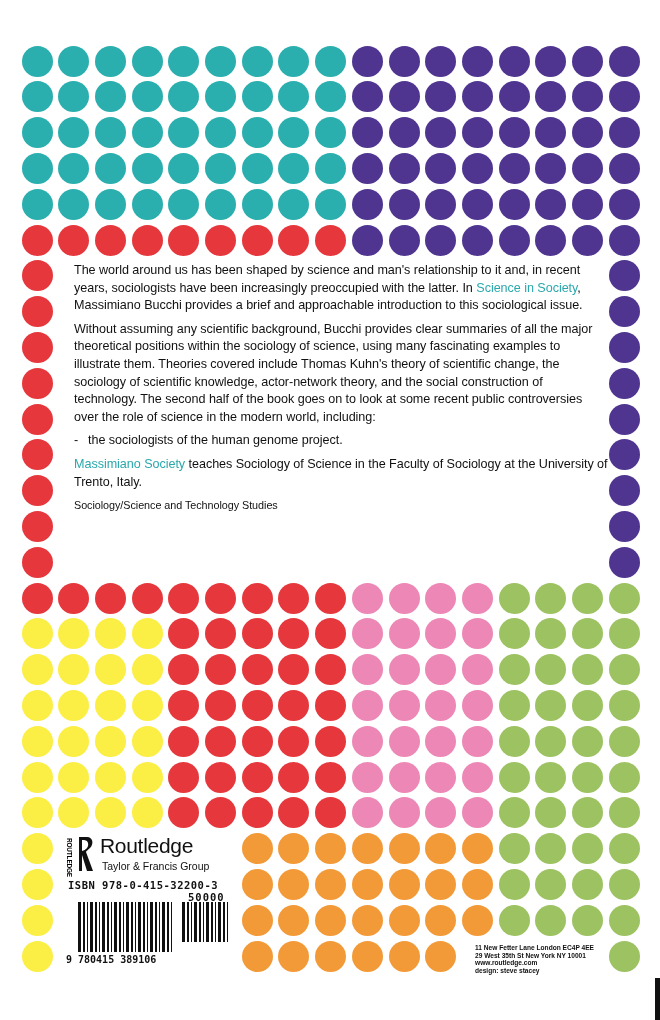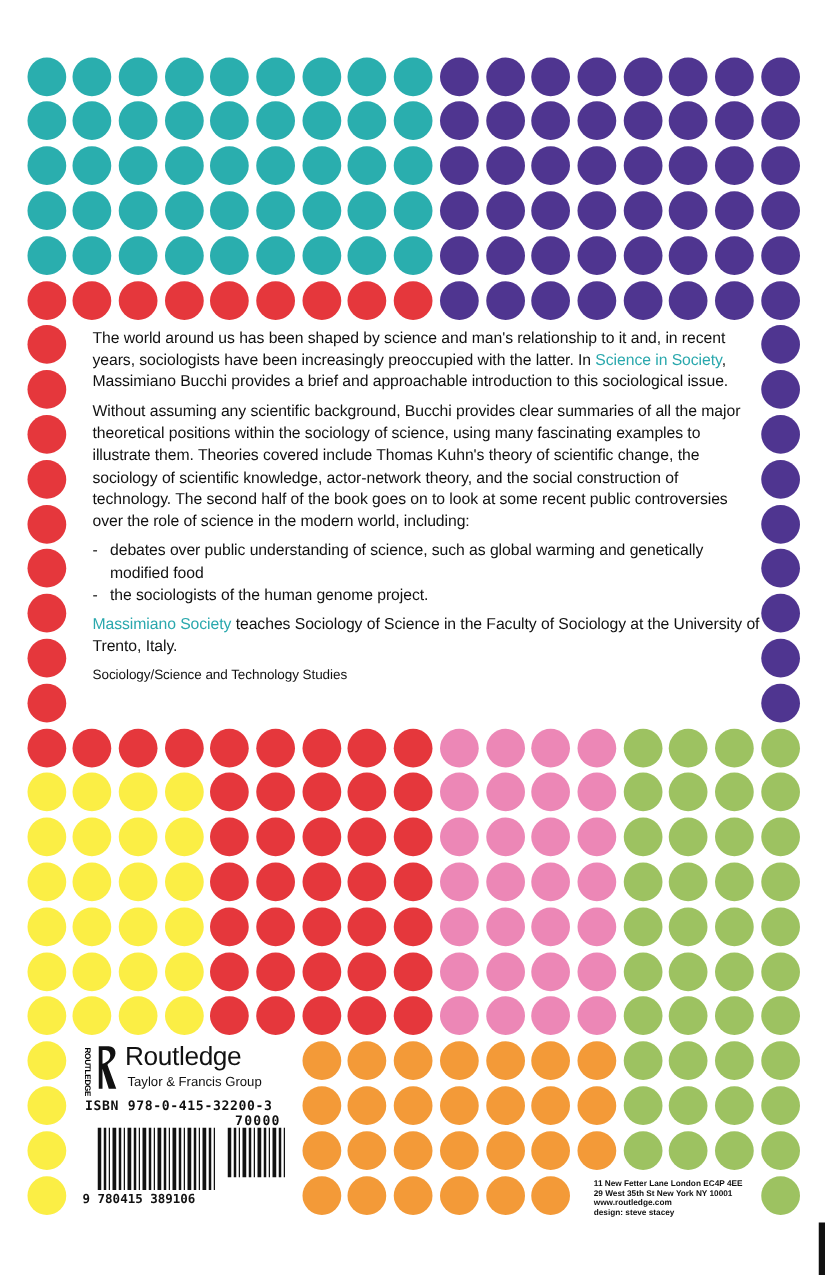--- a/index.html
+++ b/index.html
@@ -311,35 +311,34 @@
     <div class="dot" style="background: rgb(243, 154, 56); left: 351.8px; top: 940.5px;"></div>
     <div class="dot" style="background: rgb(243, 154, 56); left: 388.5px; top: 940.5px;"></div>
     <div class="dot" style="background: rgb(243, 154, 56); left: 425.2px; top: 940.5px;"></div>
     <div class="dot" style="background: rgb(157, 194, 97); left: 608.7px; top: 940.5px;"></div>
   </div>
 
 <div class="textblock">
   <p><span>The world around us has been shaped by science and man's relationship to it and, in recent years, sociologists have been increasingly preoccupied with the latter. In </span><span class="link">Science in Society</span><span>, Massimiano Bucchi provides a brief and approachable introduction to this sociological issue.</span></p>
   <p>Without assuming any scientific background, Bucchi provides clear summaries of all the major theoretical positions within the sociology of science, using many fascinating examples to illustrate them. Theories covered include Thomas Kuhn's theory of scientific change, the sociology of scientific knowledge, actor-network theory, and the social construction of technology. The second half of the book goes on to look at some recent public controversies over the role of science in the modern world, including:</p>
   <ul class="bullets">
-    <li>debates over public understanding of science, such as global warming  and genetically modified food</li>
     <li>the sociologists of the human genome project.</li>
   </ul>
   <p><span class="link">Massimiano Society</span><span> teaches Sociology of Science in the Faculty of Sociology at the University of Trento, Italy.</span></p>
   <p class="subject">Sociology/Science and Technology Studies</p>
 </div>
 
 <div class="vert">ROUTLEDGE</div>
 <svg class="rmark" viewBox="0 0 18 36">
   <path d="M2 1 L10 1 C16 1 17 8 13 12 C11 14 9 15 9 16 L16 35 L10 35 L5 19 L5 35 L2 35 Z M5 4 L5 15 C9 14 12 11 11 7 C10 4 8 4 5 4 Z" fill="#111"></path>
 </svg>
 <div class="brand">Routledge</div>
 <div class="brandsub">Taylor &amp; Francis Group</div>
 <div class="isbn">ISBN 978-0-415-32200-3</div>
-<div class="price">70000</div>
+<div class="price">50000</div>
 <svg class="barcode" id="bc1" viewBox="0 0 96 50">
     <rect x="0" y="0" width="3" height="50" fill="#111"></rect>
     <rect x="5" y="0" width="2" height="50" fill="#111"></rect>
     <rect x="9" y="0" width="1" height="50" fill="#111"></rect>
     <rect x="12" y="0" width="3" height="50" fill="#111"></rect>
     <rect x="17" y="0" width="2" height="50" fill="#111"></rect>
     <rect x="21" y="0" width="1" height="50" fill="#111"></rect>
     <rect x="24" y="0" width="3" height="50" fill="#111"></rect>
     <rect x="29" y="0" width="2" height="50" fill="#111"></rect>
     <rect x="33" y="0" width="1" height="50" fill="#111"></rect>

